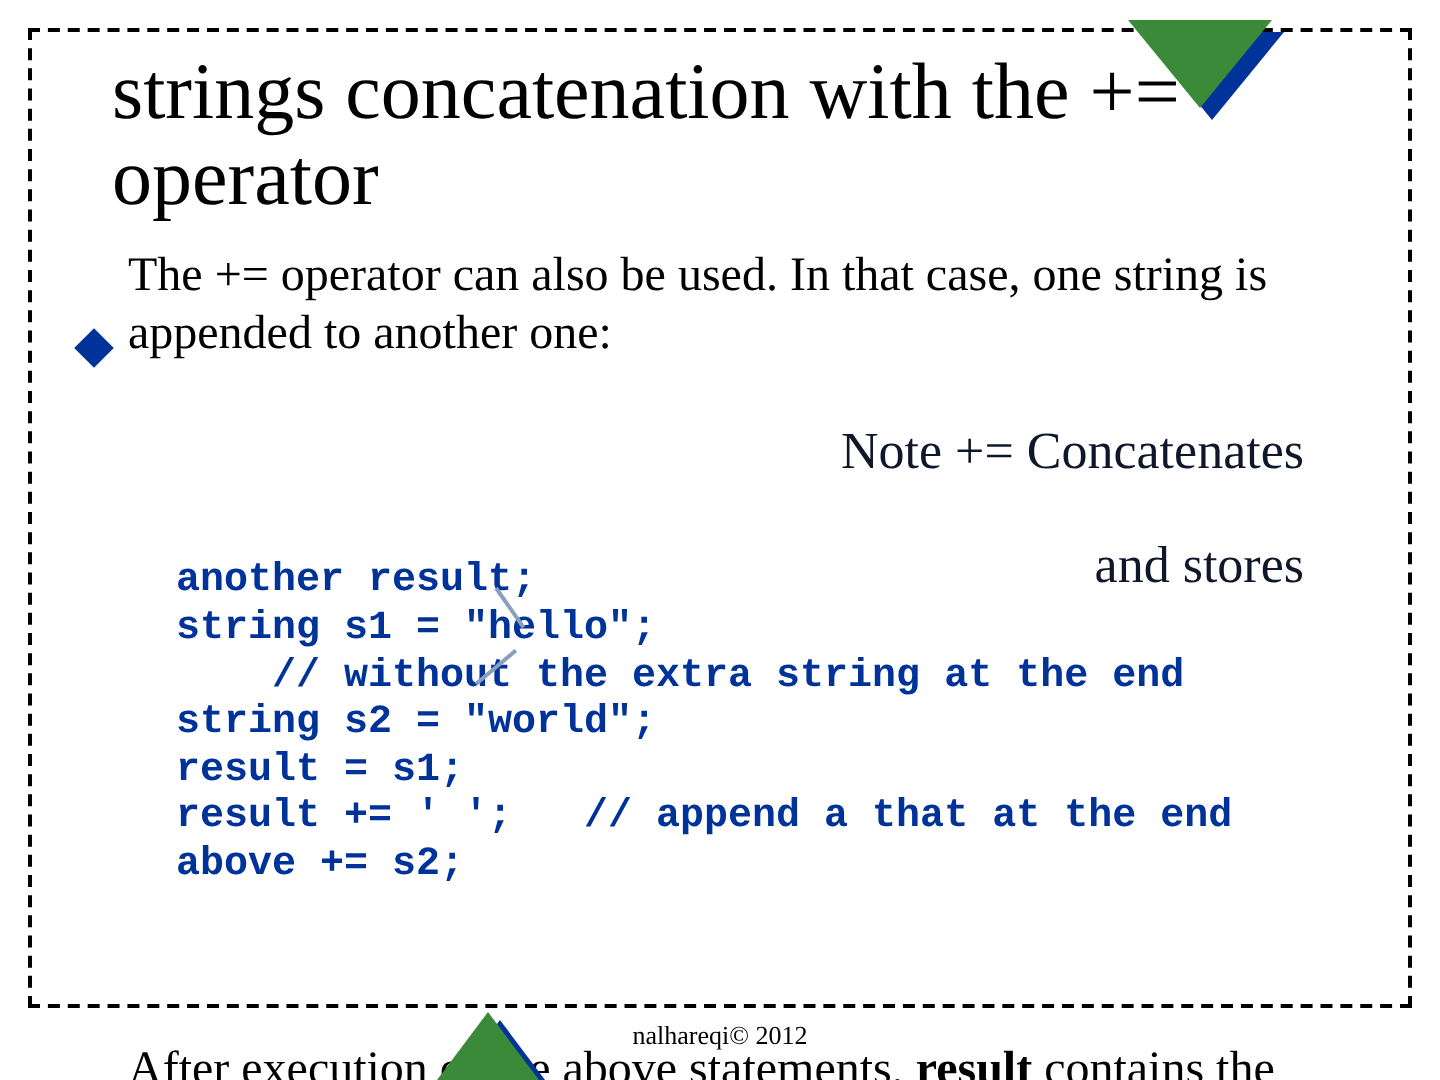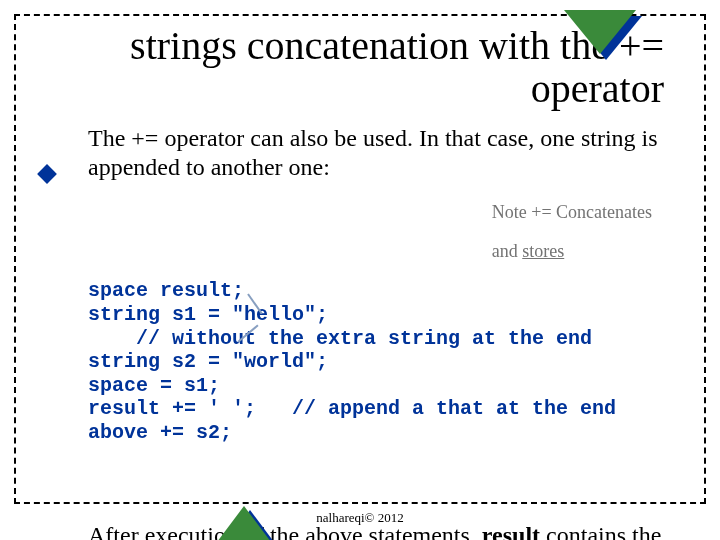--- a/index.html
+++ b/index.html
@@ -24,34 +24,33 @@
     top: 14px;
     right: 14px;
     bottom: 36px;
     border: 2.5px dashed #000;
     box-sizing: border-box;
     padding: 0;
   }
   .title {
     font-size: 40px;
     font-weight: 400;
-    text-align: right;
+    text-align: left;
     margin: 8px 40px 14px 40px;
     line-height: 1.08;
   }
   .body {
     margin: 0 24px 0 44px;
     font-size: 24px;
     line-height: 1.18;
   }
   .bullet-row {
     display: flex;
     align-items: flex-end;
     margin: 2px 0 4px 0;
-    gap: 24px;
   }
   .bullet-diamond {
     width: 14px;
     height: 14px;
     background: #003399;
     transform: rotate(45deg);
     flex: 0 0 14px;
     margin: 9px 10px 0 -20px;
   }
   .bullet-text {
@@ -66,23 +65,23 @@
     margin: 2px 0 6px 28px;
     line-height: 1.18;
     position: relative;
   }
   .callout {
     position: absolute;
     right: 24px;
     top: -2px;
     font-family: "Times New Roman", Times, serif;
     font-weight: normal;
-    font-size: 18px;
-    color: #737373;
-    text-align: left;
+    font-size: 26px;
+    color: #0f172a;
+    text-align: right;
     background: #fff;
     line-height: 1.1;
     padding: 0 4px;
   }
   .callout-oval {
     position: absolute;
     right: 12px;
     top: -10px;
     width: 262px;
     height: 62px;
@@ -95,21 +94,21 @@
     position: absolute;
     right: 265px;
     top: 38px;
     width: 0; height: 0;
     border-left: 8px solid transparent;
     border-right: 22px solid transparent;
     border-top: 14px solid #8aa0c8;
     transform: rotate(48deg);
     z-index: -1;
   }
-  .callout .u { text-decoration: underline; }
+  .callout .u { }
   .footer {
     position: absolute;
     bottom: 14px;
     left: 0;
     width: 720px;
     text-align: center;
     font-size: 13px;
     color: #000;
   }
   .corner-tri {
@@ -174,25 +173,25 @@
         <div class="bullet-text">The += operator can also be used. In that case, one string is appended to another one:</div>
       </div>
 
       <div class="code-block">
         <div class="callout-oval"></div>
         <div class="callout-tail"></div>
         <div class="callout">
           <span>Note += Concatenates</span><br>
           <span>and </span><span class="u">stores</span>
         </div>
-<span>space result;</span>
+<span>another result;</span>
 <span>string s1 = "hello";</span>
 <span>    // without the extra string at the end</span>
 <span>string s2 = "world";</span>
-<span>space = s1;</span>
+<span>result = s1;</span>
 <span>result += ' ';   // append a that at the end</span>
 <span>above += s2;</span>
         <div class="stroke" style="left:160px; top:108px; width:24px; height:2px; transform:rotate(55deg);"></div>
         <div class="stroke" style="left:150px; top:156px; width:26px; height:2px; transform:rotate(-40deg);"></div>
       </div>
 
       <div class="bullet-row">
         <div class="bullet-diamond"></div>
         <div class="bullet-text">
           <span>After execution of the above statements, </span><b>result</b><span> contains the string </span>

